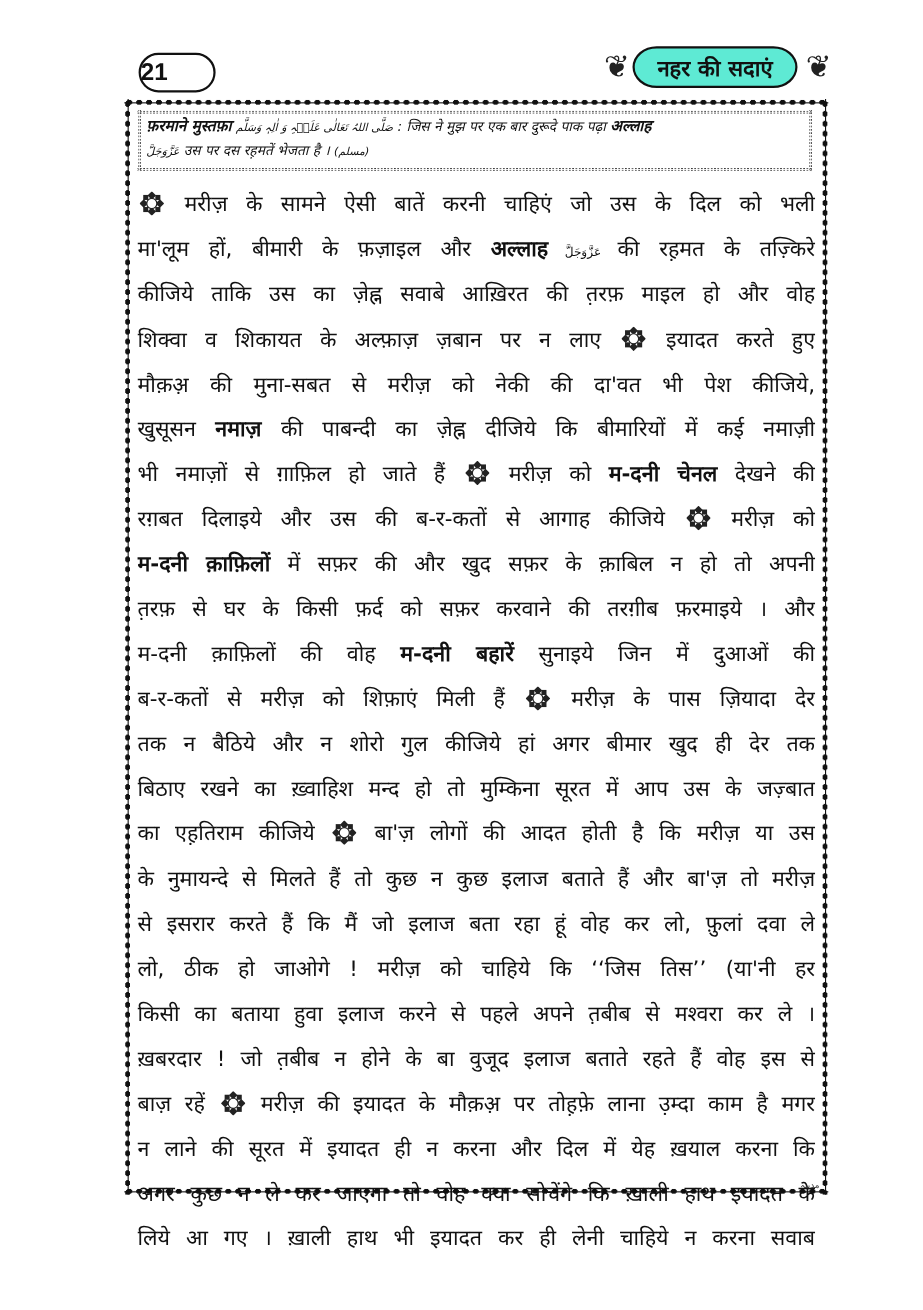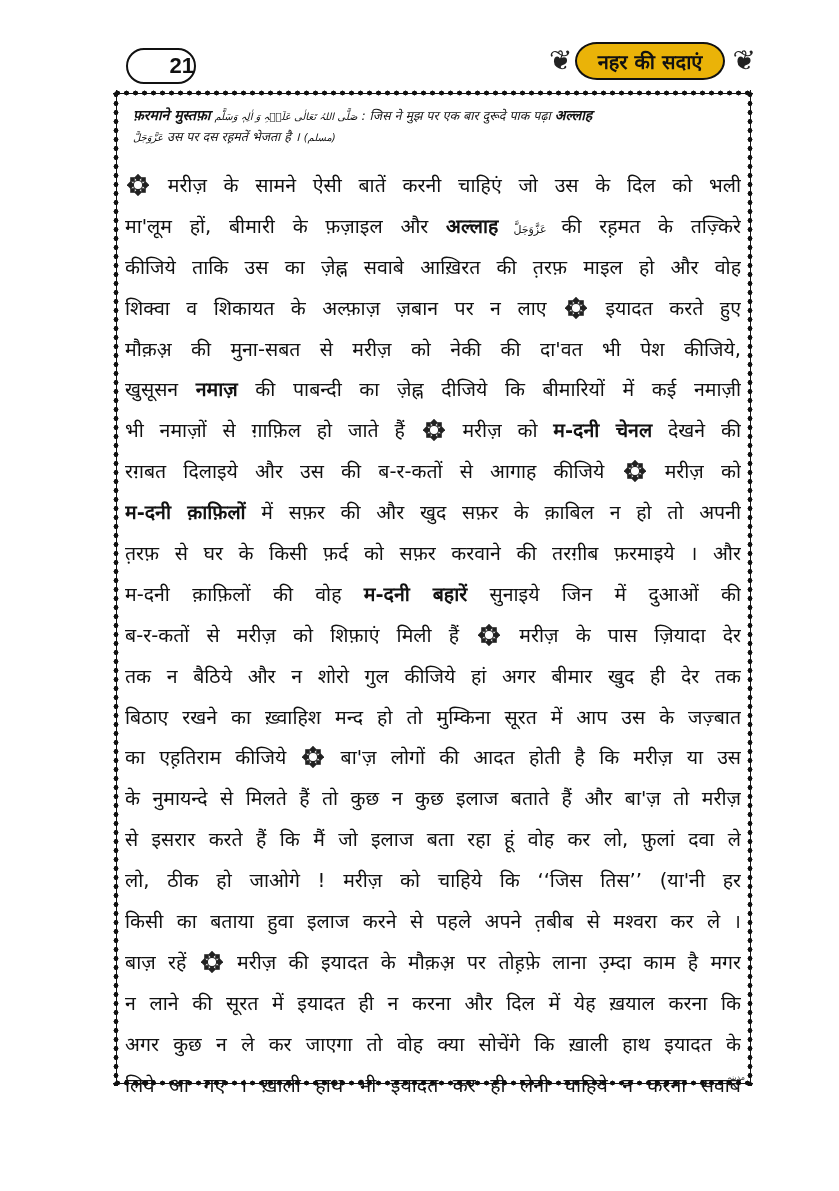--- a/index.html
+++ b/index.html
@@ -2,29 +2,29 @@
 <html><head>
 <meta charset="utf-8">
 <style>
   html, body { margin: 0; padding: 0; background: #ffffff; }
   body { width: 839px; height: 1191px; position: relative; overflow: hidden;
          font-family: "DejaVu Sans", "Liberation Sans", sans-serif; color: #111; }
 
   
   .page-num { position: absolute; left: 126px; top: 48px; width: 70px; height: 36px;
               border: 2.5px solid #111; border-radius: 20px; box-sizing: border-box;
-              display: flex; align-items: center; justify-content: flex-end;
+              display: flex; align-items: center; justify-content: flex-start;
               font-family: "Liberation Sans", sans-serif; font-weight: bold; font-size: 22px; }
 
   
   .title-wrap { position: absolute; left: 545px; top: 38px; width: 215px; height: 48px; }
   .title-box { position: absolute; left: 30px; top: 4px; width: 150px; height: 38px;
                border: 2.5px solid #111; border-radius: 22px / 19px; box-sizing: border-box;
                display: flex; align-items: center; justify-content: center;
-               font-size: 20px; font-weight: bold; background: #eab308; }
+               font-size: 20px; font-weight: bold; background: #5eead4; }
   .flourish { position: absolute; top: 6px; font-size: 28px; line-height: 34px; color: #222; }
   .flourish.left { left: 4px; }
   .flourish.right { right: 4px; }
 
   
   .frame { position: absolute; left: 113px; top: 90px; width: 640px; height: 996px; }
   .bead-h { position: absolute; left: 0; right: 0; height: 6px;
             background-image: radial-gradient(circle, #111 2.4px, transparent 2.6px);
             background-size: 9px 6px; background-repeat: repeat-x; }
   .bead-h::after { content: ""; position: absolute; left: 0; right: 0; top: 2.5px; height: 1px; background: #111; }
@@ -186,20 +186,21 @@
               <rect x="15.5" y="3.5" width="5" height="5"></rect>
               <rect x="3.5" y="15.5" width="5" height="5"></rect>
               <rect x="15.5" y="15.5" width="5" height="5"></rect>
             </g>
             <circle cx="12" cy="12" r="5" fill="#fff" stroke="#222" stroke-width="1.2"></circle>
           </svg></span><span> बा'ज़ लोगों की आदत होती है कि मरीज़ या उस</span></div>
       <div class="line"><span>के नुमायन्दे से मिलते हैं तो कुछ न कुछ इलाज बताते हैं और बा'ज़ तो मरीज़</span></div>
       <div class="line"><span>से इसरार करते हैं कि मैं जो इलाज बता रहा हूं वोह कर लो, फ़ुलां दवा ले</span></div>
       <div class="line"><span>लो, ठीक हो जाओगे ! मरीज़ को चाहिये कि ‘‘जिस तिस’’ (या'नी हर</span></div>
       <div class="line"><span>किसी का बताया हुवा इलाज करने से पहले अपने त़बीब से मश्वरा कर ले ।</span></div>
+      <div class="line"><span>ख़बरदार ! जो त़बीब न होने के बा वुजूद इलाज बताते रहते हैं वोह इस से</span></div>
       <div class="line"><span>बाज़ रहें </span><span class="orn"><svg viewBox="0 0 24 24" width="22" height="22">
             <g fill="#222">
               <rect x="9" y="1" width="6" height="6" transform="rotate(45 12 4)"></rect>
               <rect x="9" y="17" width="6" height="6" transform="rotate(45 12 20)"></rect>
               <rect x="1" y="9" width="6" height="6" transform="rotate(45 4 12)"></rect>
               <rect x="17" y="9" width="6" height="6" transform="rotate(45 20 12)"></rect>
               <rect x="3.5" y="3.5" width="5" height="5"></rect>
               <rect x="15.5" y="3.5" width="5" height="5"></rect>
               <rect x="3.5" y="15.5" width="5" height="5"></rect>
               <rect x="15.5" y="15.5" width="5" height="5"></rect>

